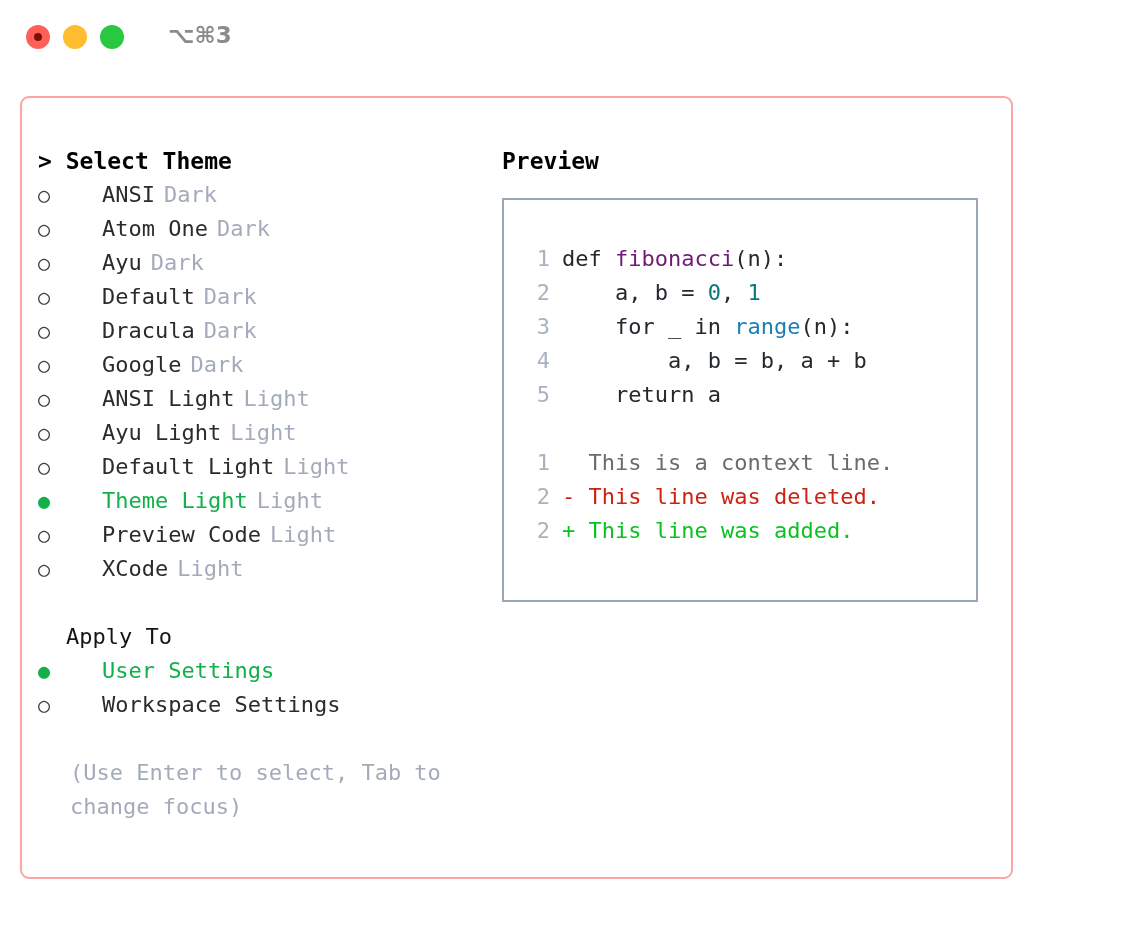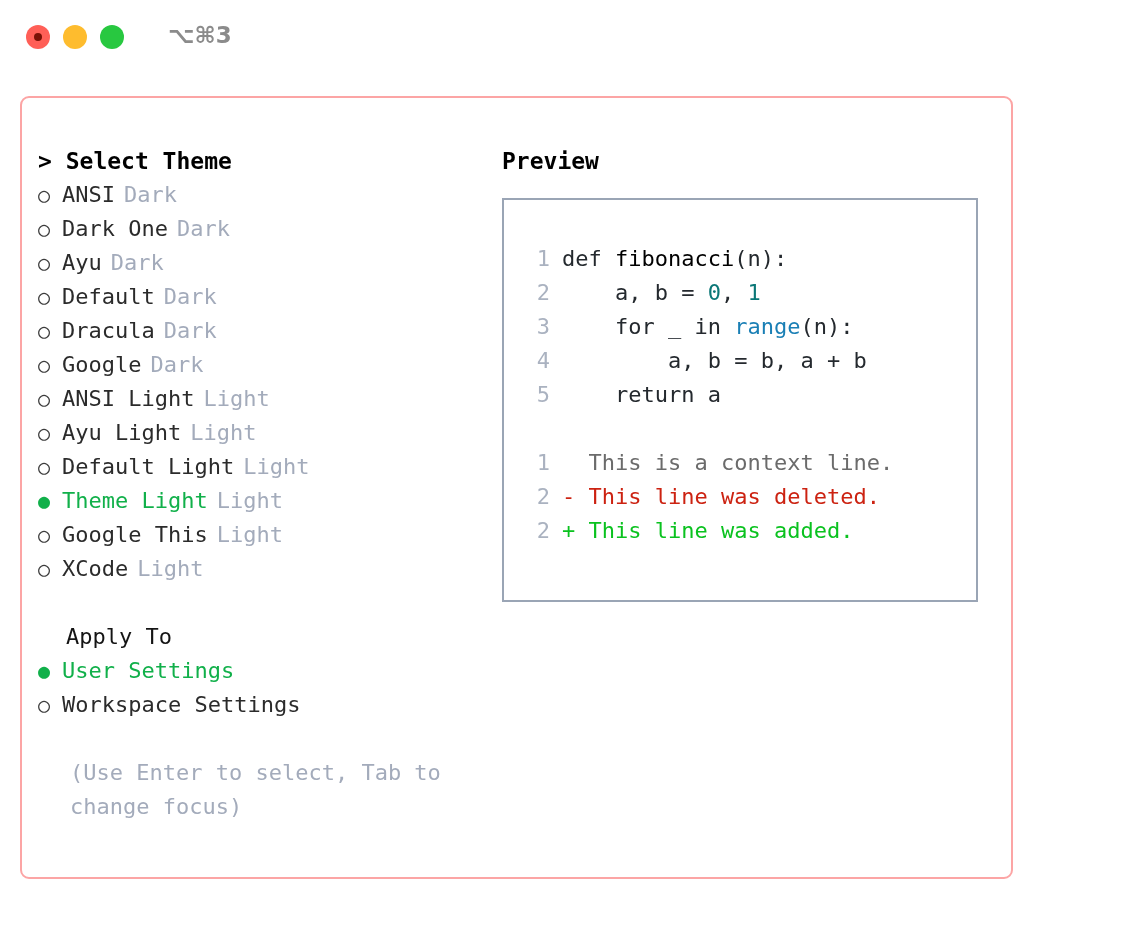--- a/index.html
+++ b/index.html
@@ -117,21 +117,21 @@
     white-space: pre;
   }
   .bullet {
     width: 24px;
     display: inline-block;
     flex: 0 0 24px;
     color: #3b3b3b;
     font-size: 20px;
   }
   .bullet.sel { color: #11b04a; }
-  .opt-label { color: #2b2b2b; }
+  .opt-label { color: #2b2b2b; margin-left: 40px; }
   .opt-label.sel { color: #11b04a; }
   .opt-tag {
     color: #a3abbb;
     margin-left: 9px;
   }
 
   .spacer-sm { height: 34px; }
 
   .apply-title {
     font-size: 22px;
@@ -185,21 +185,21 @@
   .ln {
     color: #aab2c0;
     width: 26px;
     flex: 0 0 26px;
     text-align: right;
     margin-right: 12px;
   }
   .code-text { white-space: pre; }
 
   .tok-plain { color: #24292e; }
-  .tok-fn    { color: #000000; }
+  .tok-fn    { color: #701a75; }
   .tok-num   { color: #0b7777; }
   .tok-call  { color: #1a7fb5; }
 
   .blank-line { height: 34px; }
 
   .diff-ctx { color: #6b6b6b; }
   .diff-del { color: #cc2211; }
   .diff-add { color: #0ac21f; }
 </style>
 </head>
@@ -216,30 +216,30 @@
     <div class="shortcut">⌥⌘3</div>
   </div>
 
   <div class="panel">
     <div class="columns">
 
       <div class="left-col">
         <div class="section-title">&gt; Select Theme</div>
         <div id="theme-list">
             <div class="option-row"><span class="bullet">○</span><span class="opt-label">ANSI</span><span class="opt-tag">Dark</span></div>
-            <div class="option-row"><span class="bullet">○</span><span class="opt-label">Dark One</span><span class="opt-tag">Dark</span></div>
+            <div class="option-row"><span class="bullet">○</span><span class="opt-label">Atom One</span><span class="opt-tag">Dark</span></div>
             <div class="option-row"><span class="bullet">○</span><span class="opt-label">Ayu</span><span class="opt-tag">Dark</span></div>
             <div class="option-row"><span class="bullet">○</span><span class="opt-label">Default</span><span class="opt-tag">Dark</span></div>
             <div class="option-row"><span class="bullet">○</span><span class="opt-label">Dracula</span><span class="opt-tag">Dark</span></div>
             <div class="option-row"><span class="bullet">○</span><span class="opt-label">Google</span><span class="opt-tag">Dark</span></div>
             <div class="option-row"><span class="bullet">○</span><span class="opt-label">ANSI Light</span><span class="opt-tag">Light</span></div>
             <div class="option-row"><span class="bullet">○</span><span class="opt-label">Ayu Light</span><span class="opt-tag">Light</span></div>
             <div class="option-row"><span class="bullet">○</span><span class="opt-label">Default Light</span><span class="opt-tag">Light</span></div>
             <div class="option-row"><span class="bullet sel">●</span><span class="opt-label sel">Theme Light</span><span class="opt-tag">Light</span></div>
-            <div class="option-row"><span class="bullet">○</span><span class="opt-label">Google This</span><span class="opt-tag">Light</span></div>
+            <div class="option-row"><span class="bullet">○</span><span class="opt-label">Preview Code</span><span class="opt-tag">Light</span></div>
             <div class="option-row"><span class="bullet">○</span><span class="opt-label">XCode</span><span class="opt-tag">Light</span></div>
           </div>
 
         <div class="spacer-sm"></div>
 
         <div class="apply-title">Apply To</div>
         <div id="apply-list">
             <div class="option-row"><span class="bullet sel">●</span><span class="opt-label sel">User Settings</span></div>
             <div class="option-row"><span class="bullet">○</span><span class="opt-label">Workspace Settings</span></div>
           </div>

